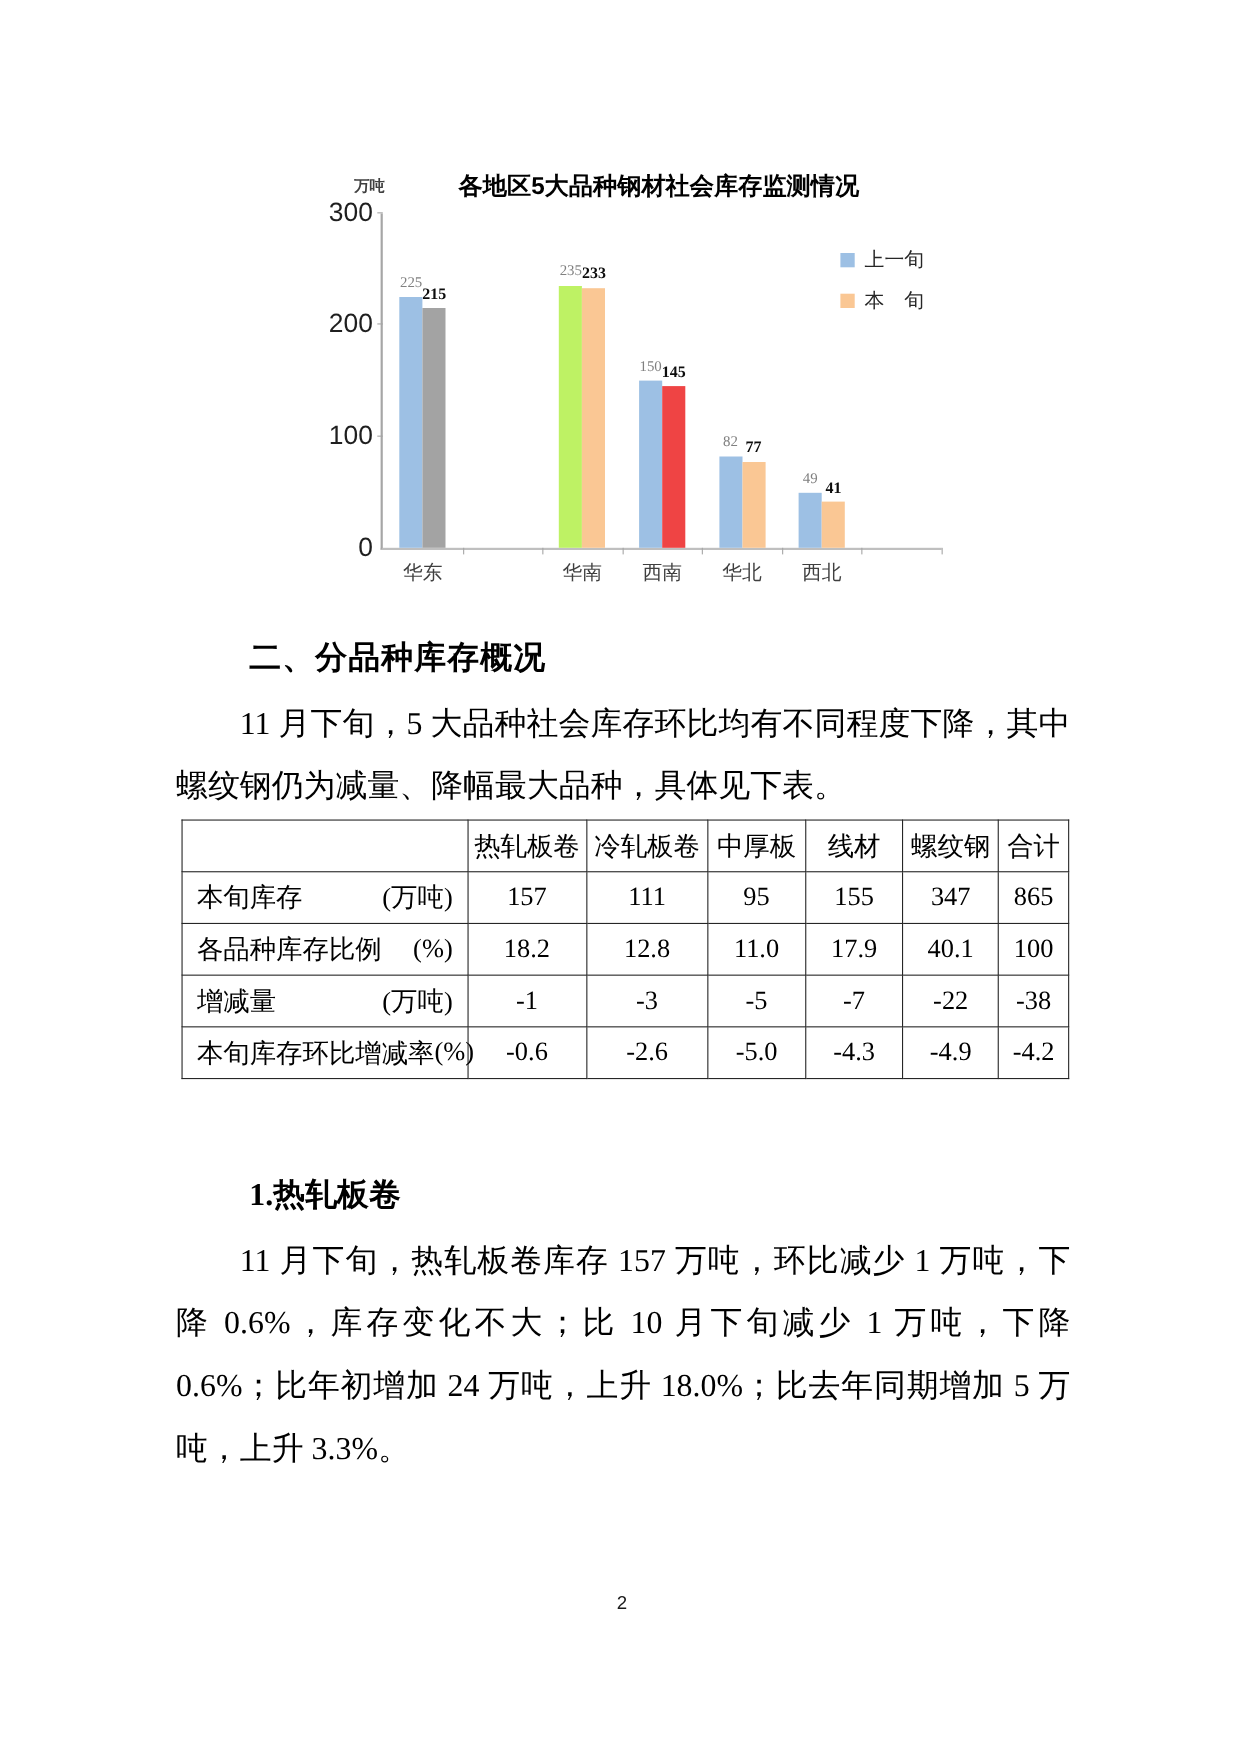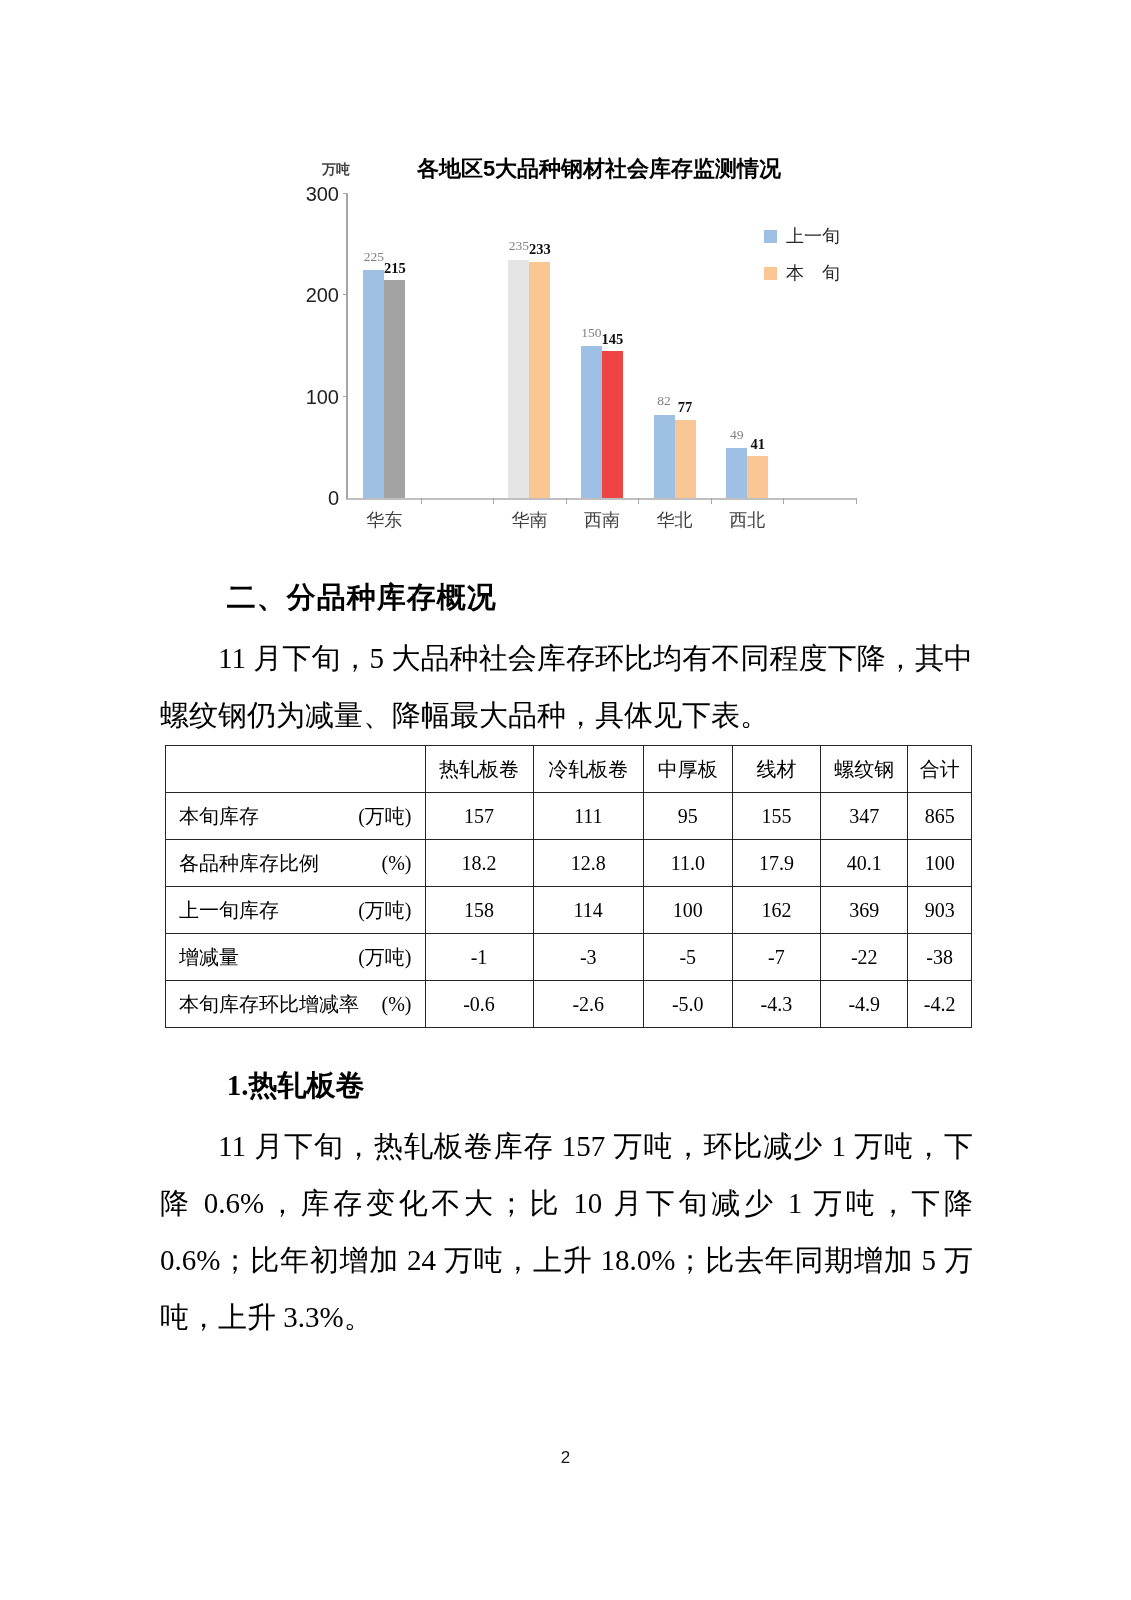--- a/index.html
+++ b/index.html
@@ -20,21 +20,21 @@
   .chart-unit {
     position:absolute; top:13px; left:24px; font-size:14px; color:#3f3f3f;font-weight:bold;
   }
   .plot {
     position:absolute; left:48px; top:46px; width:510px; height:306px;
     border-left:2px solid #a6a6a6; border-bottom:2px solid #bfbfbf;
   }
   .ytick-label {
     position:absolute; right:calc(100% + 9px); transform:translateY(50%);
     font-family:"Liberation Sans","DejaVu Sans",sans-serif;
-    font-size:20px; color:#1f1f1f; line-height:1; white-space:nowrap;
+    font-size:24px; color:#1f1f1f; line-height:1; white-space:nowrap;
   }
   .ytick-mark {
     position:absolute; right:100%; width:5px; height:1px; background:#a6a6a6;
   }
   .xtick {
     position:absolute; top:100%; width:1px; height:6px; background:#a6a6a6;
   }
   .bar-group {
     position:absolute; bottom:0; height:100%;
     display:flex; align-items:flex-end; justify-content:center;
@@ -71,21 +71,21 @@
     font-size:29px; font-weight:bold; text-indent:2.3em;
   }
   .para-2 { top:1118px; }
 
   
   table.inv {
     position:absolute; left:165px; top:745px; width:807px;
     border-collapse:collapse; table-layout:fixed;
   }
   table.inv th, table.inv td {
-    border:1px solid #262626; height:47px; font-size:20px; font-weight:normal;
+    border:1px solid #262626; height:47px; font-size:24px; font-weight:normal;
     text-align:center; vertical-align:middle; padding:0;
   }
   table.inv td.label-cell { padding:0 13px; }
   .label-inner { display:flex; justify-content:space-between; align-items:center; width:100%; }
   .row-label { white-space:nowrap; }
   .row-unit { white-space:nowrap; }
 
   
   .page-number {
     position:absolute; left:0; right:0; top:1448px; text-align:center;
@@ -114,21 +114,21 @@
             <span class="bar-value val-a">225</span>
           </div>
           <div class="bar" style="height: 71.6667%; background: #a3a3a3; margin-top: 44px;">
             <span class="bar-value val-b">215</span>
           </div>
           <div class="cat-label">华东</div>
         </div>
         <div class="xtick" style="left: 14.2857%;"></div>
         <div class="xtick" style="left: 28.5714%;"></div>
         <div class="bar-group" style="left: 28.5714%; width: 14.2857%;">
-          <div class="bar" style="height: 78.3333%; background: #e5e5e5;">
+          <div class="bar" style="height: 78.3333%; background: #bef264;">
             <span class="bar-value val-a">235</span>
           </div>
           <div class="bar" style="height: 77.6667%; background: rgb(250, 199, 148);">
             <span class="bar-value val-b">233</span>
           </div>
           <div class="cat-label">华南</div>
         </div>
         <div class="xtick" style="left: 42.8571%;"></div>
         <div class="bar-group" style="left: 42.8571%; width: 14.2857%;">
           <div class="bar" style="height: 50%; background: rgb(157, 192, 228);">
@@ -223,34 +223,20 @@
           <td>18.2</td>
           <td>12.8</td>
           <td>11.0</td>
           <td>17.9</td>
           <td>40.1</td>
           <td>100</td>
         </tr>
         <tr>
           <td class="label-cell">
             <div class="label-inner">
-              <span class="row-label">上一旬库存</span>
-              <span class="row-unit">(万吨)</span>
-            </div>
-          </td>
-          <td>158</td>
-          <td>114</td>
-          <td>100</td>
-          <td>162</td>
-          <td>369</td>
-          <td>903</td>
-        </tr>
-        <tr>
-          <td class="label-cell">
-            <div class="label-inner">
               <span class="row-label">增减量</span>
               <span class="row-unit">(万吨)</span>
             </div>
           </td>
           <td>-1</td>
           <td>-3</td>
           <td>-5</td>
           <td>-7</td>
           <td>-22</td>
           <td>-38</td>

